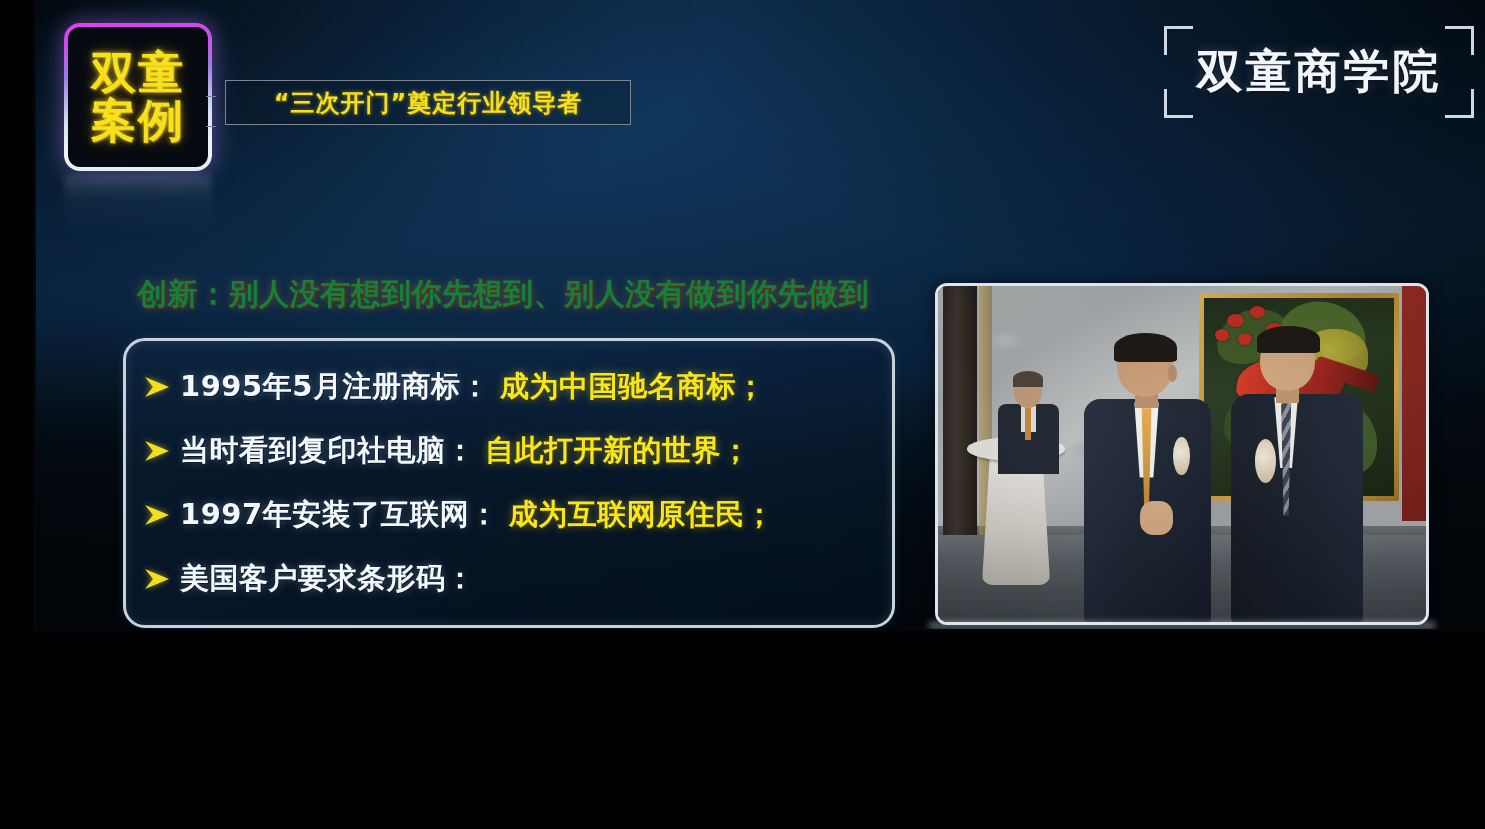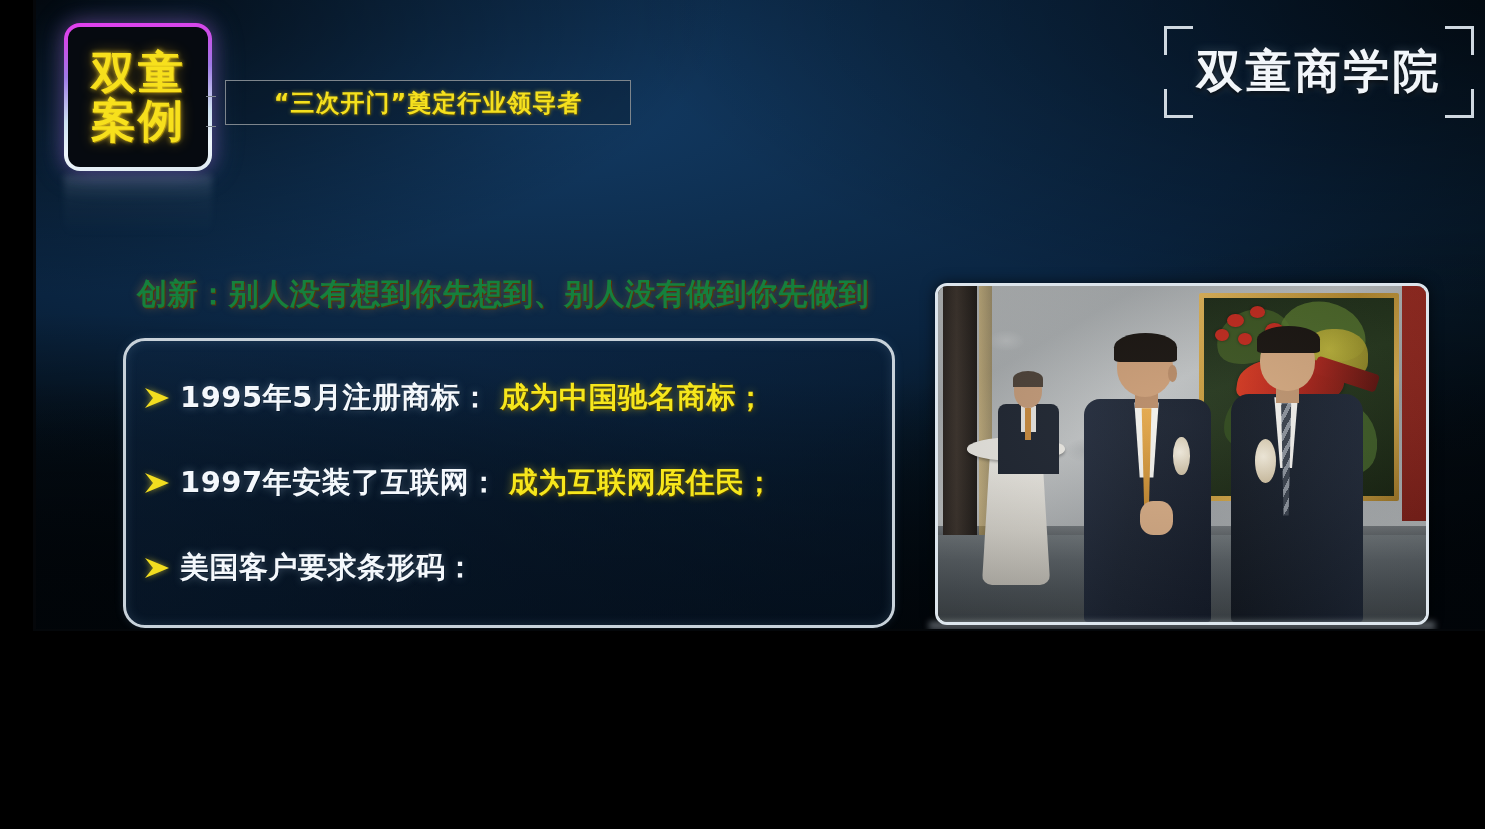--- a/index.html
+++ b/index.html
@@ -326,20 +326,29 @@
     <div class="bullet-row">
       <span class="bullet-marker">
         <svg width="30" height="26" viewBox="0 0 30 26">
             <path d="M3 3 L27 13 L3 23 L11 13 Z" fill="#f2dd20"></path>
           </svg>
       </span>
       <span class="bullet-lead">1995年5月注册商标：</span>
       <span class="bullet-accent">成为中国驰名商标；</span>
     </div>
 
+    <div class="bullet-row">
+      <span class="bullet-marker">
+        <svg width="30" height="26" viewBox="0 0 30 26">
+            <path d="M3 3 L27 13 L3 23 L11 13 Z" fill="#f2dd20"></path>
+          </svg>
+      </span>
+      <span class="bullet-lead">当时看到复印社电脑：</span>
+      <span class="bullet-accent">自此打开新的世界；</span>
+    </div>
 
     <div class="bullet-row">
       <span class="bullet-marker">
         <svg width="30" height="26" viewBox="0 0 30 26">
             <path d="M3 3 L27 13 L3 23 L11 13 Z" fill="#f2dd20"></path>
           </svg>
       </span>
       <span class="bullet-lead">1997年安装了互联网：</span>
       <span class="bullet-accent">成为互联网原住民；</span>
     </div>

